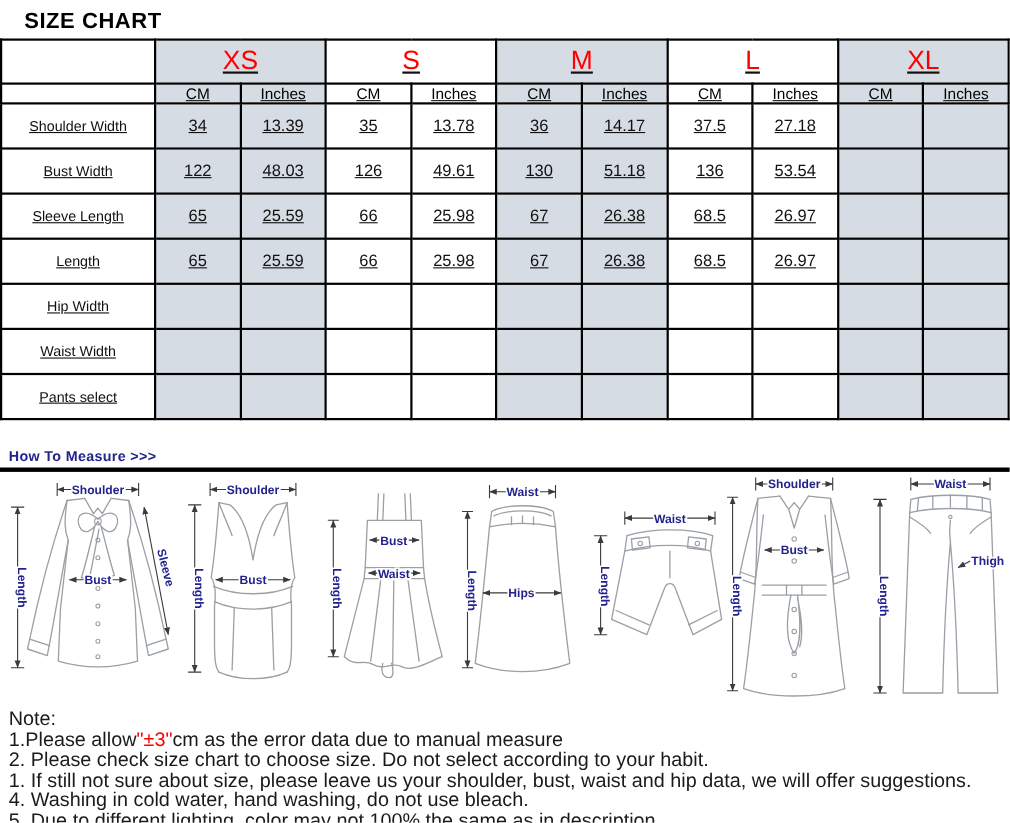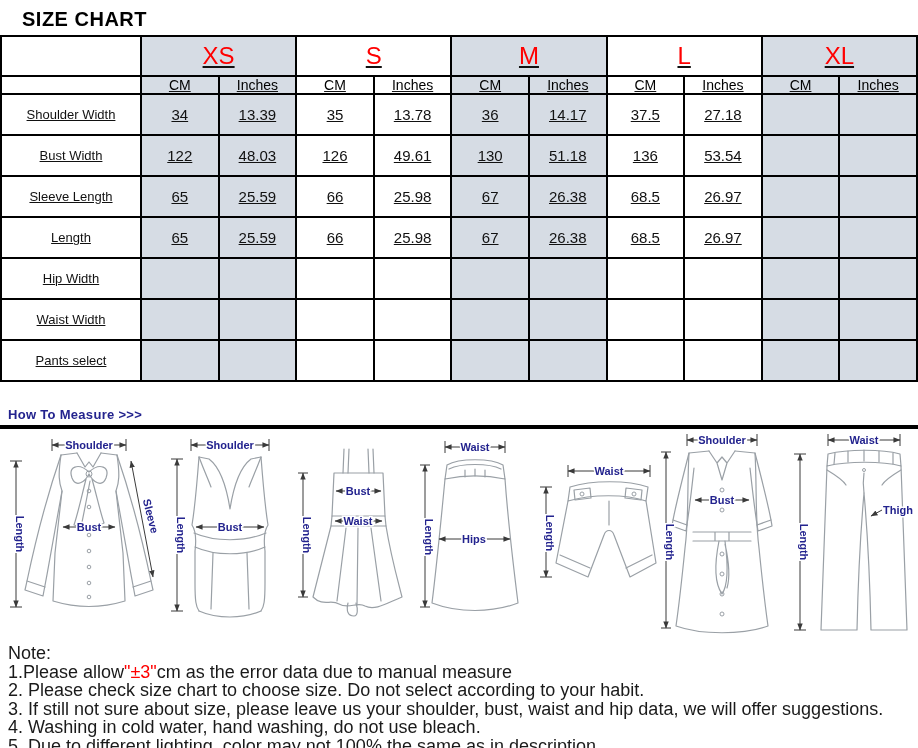--- a/index.html
+++ b/index.html
@@ -330,18 +330,18 @@
       <text class="lbl lbl-start" x="101" y="88">Thigh</text>
       <text class="lbl" transform="translate(18,116) rotate(90)">Length</text>
     </svg>
 
   </div>
 
   <div class="notes">
     <div class="note-line">Note:</div>
     <div class="note-line"><span>1.Please allow</span><span class="red">"±3"</span><span>cm as the error data due to manual measure</span></div>
     <div class="note-line">2. Please check size chart to choose size. Do not select according to your habit.</div>
-    <div class="note-line">3. If still not sure about size, please leave us your shoulder, bust, waist and hip data, we will offer suggestions.</div>
+    <div class="note-line">1. If still not sure about size, please leave us your shoulder, bust, waist and hip data, we will offer suggestions.</div>
     <div class="note-line">4. Washing in cold water, hand washing, do not use bleach.</div>
     <div class="note-line">5. Due to different lighting, color may not 100% the same as in description.</div>
   </div>
 
 </div>
 
 </body></html>

